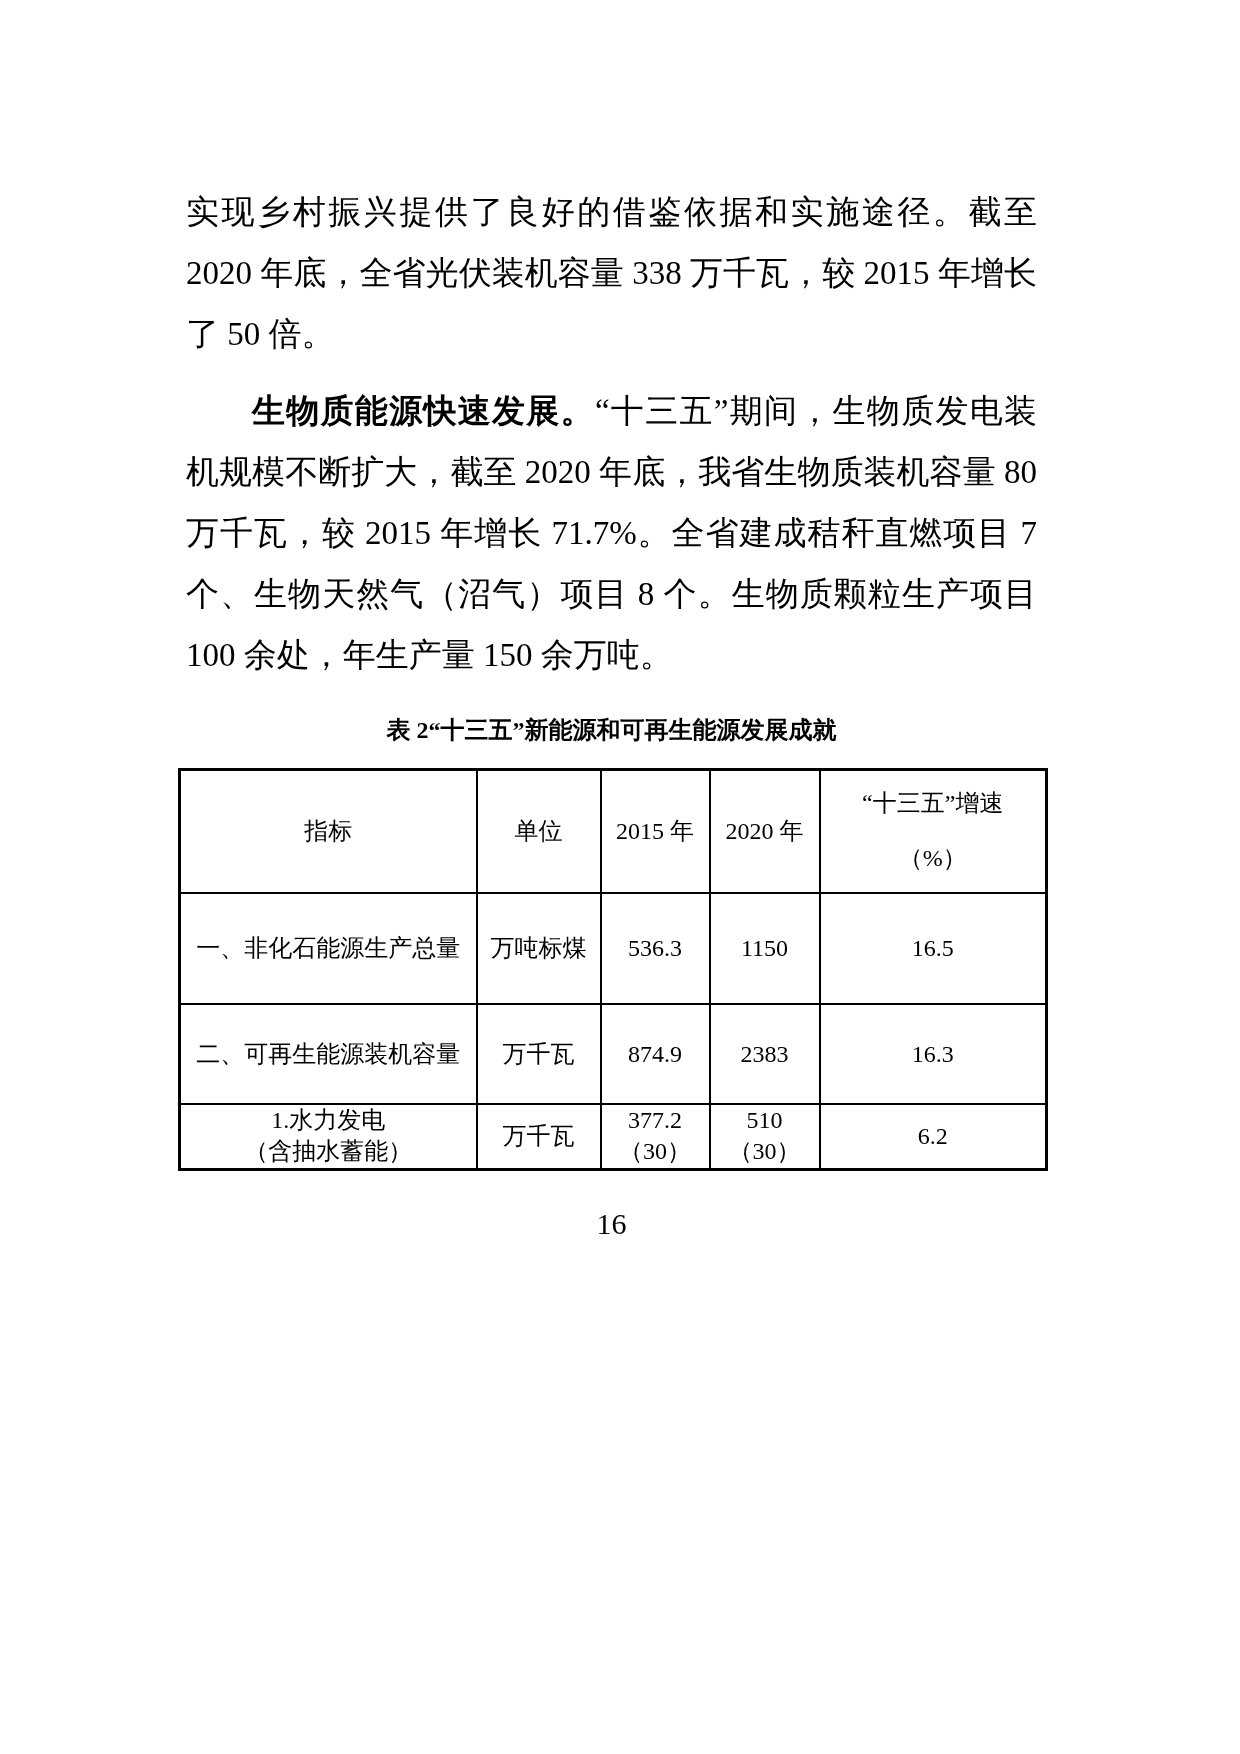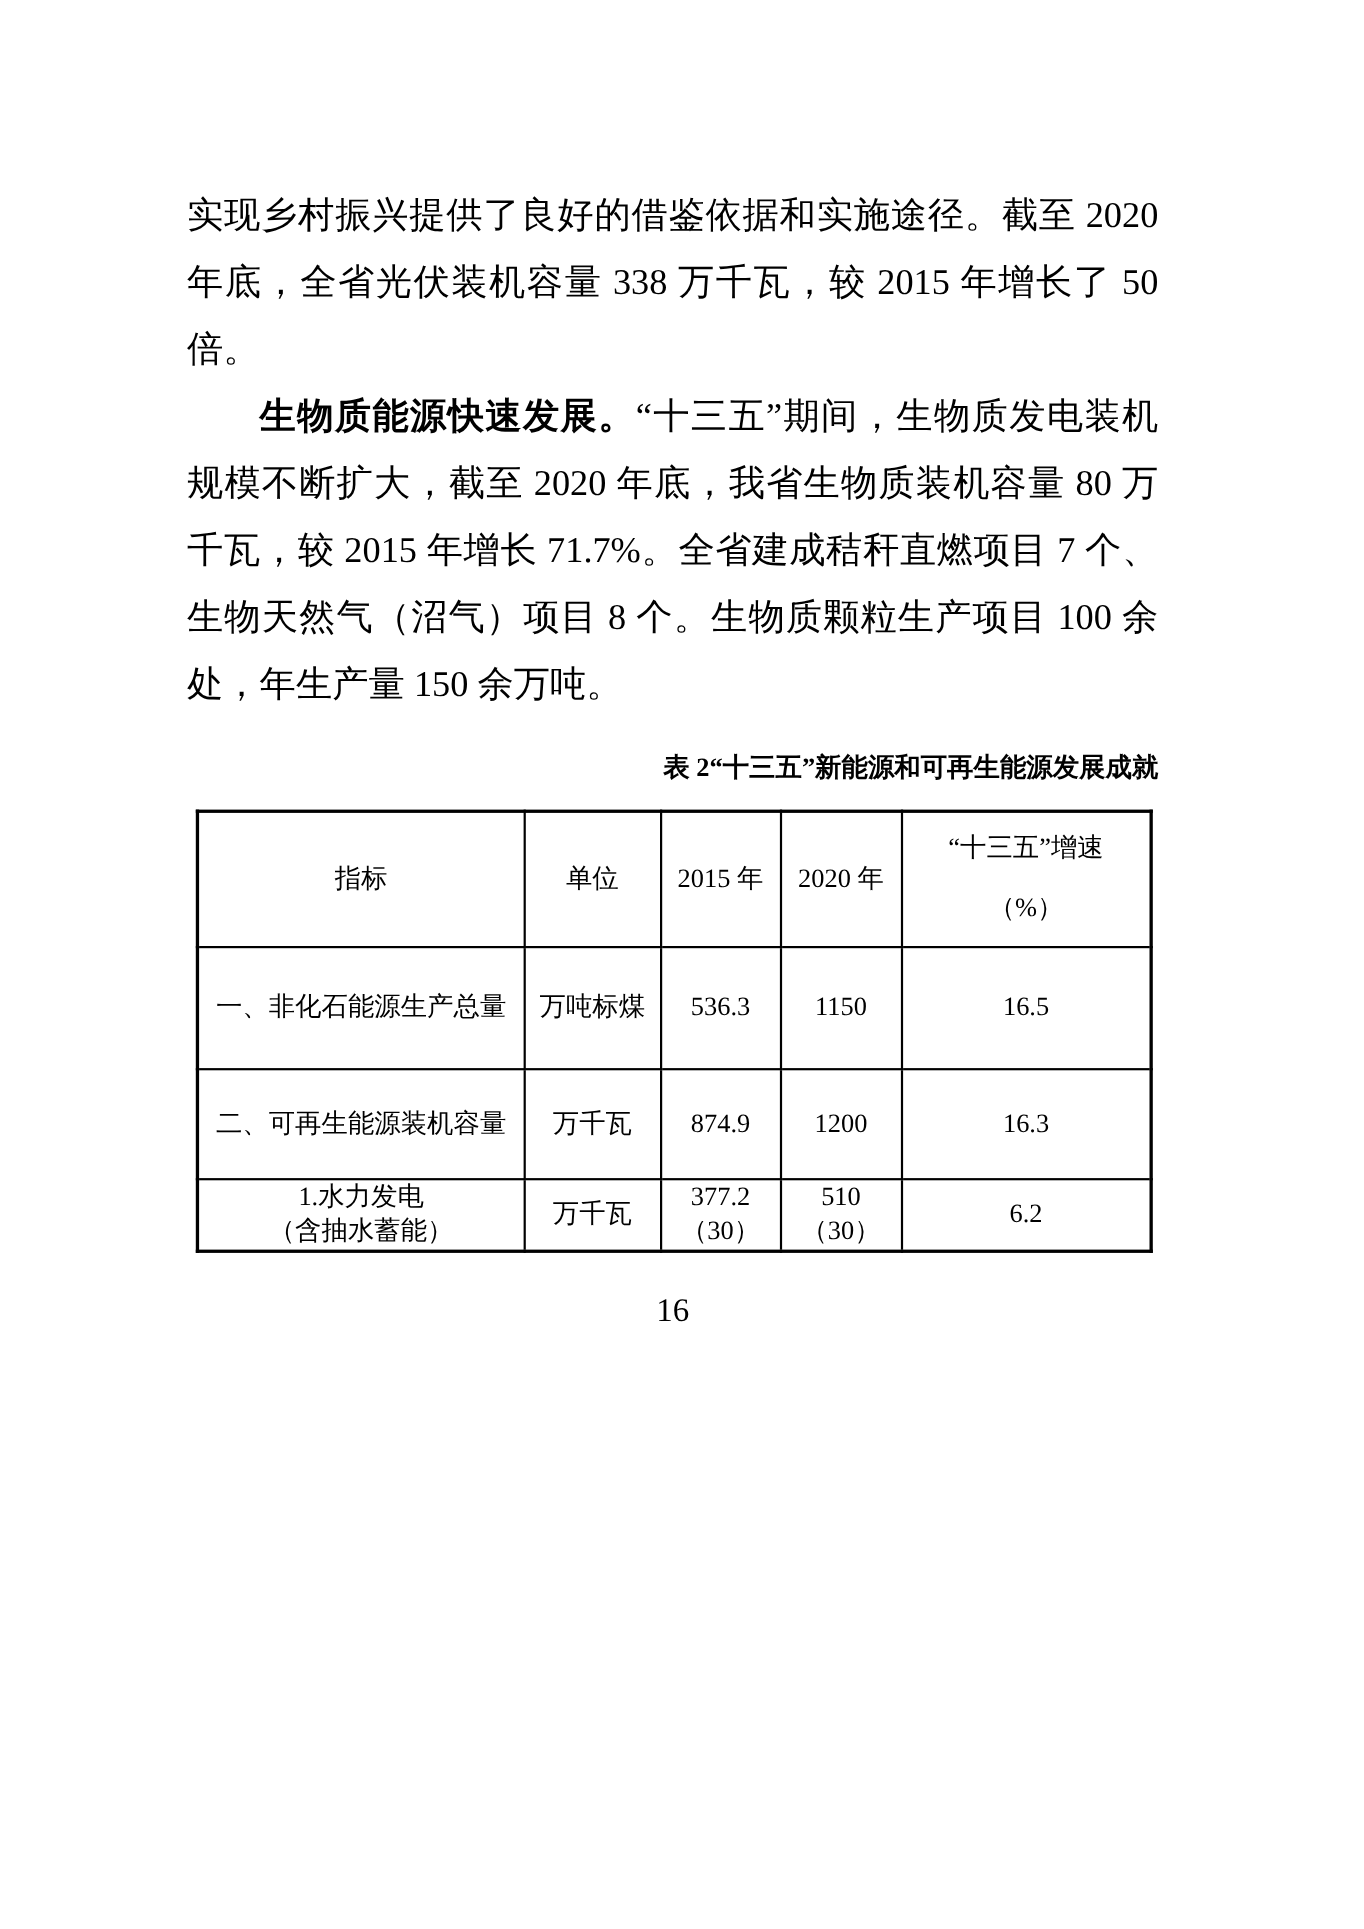--- a/index.html
+++ b/index.html
@@ -12,32 +12,32 @@
     width: 1240px;
     min-height: 1754px;
     font-family: "Liberation Serif", "DejaVu Serif", serif;
     position: relative;
   }
   .content {
     margin: 0 187px 0 170px;   
     padding-top: 166px;
   }
   .para {
-    margin: 0;
+    margin: 16px;
     font-size: 33px;
     line-height: 61px;
     text-align: justify;
     text-justify: inter-ideograph;
   }
   .para.indent { text-indent: 2em; }
   .lead { font-weight: bold; }
 
   .table-caption {
     margin: 28px 0 0 0;
-    text-align: right;
+    text-align: center;
     font-size: 24px;
     font-weight: bold;
     line-height: 32px;
   }
 
   table.datatable {
     border-collapse: collapse;
     table-layout: fixed;
     width: 867px;
     margin: 22px 0 0 8px;      
@@ -106,21 +106,21 @@
         <td class="cell-unit">万吨标煤</td>
         <td class="va-top">536.3</td>
         <td>1150</td>
         <td>16.5</td>
       </tr>
 
       <tr class="row2">
         <td class="cell-indicator">二、可再生能源装机容量</td>
         <td class="cell-unit">万千瓦</td>
         <td>874.9</td>
-        <td>1200</td>
+        <td>2383</td>
         <td>16.3</td>
       </tr>
 
       <tr class="row3">
         <td class="cell-indicator">
           <div>1.水力发电</div>
           <div>（含抽水蓄能）</div>
         </td>
         <td class="cell-unit">万千瓦</td>
         <td>

